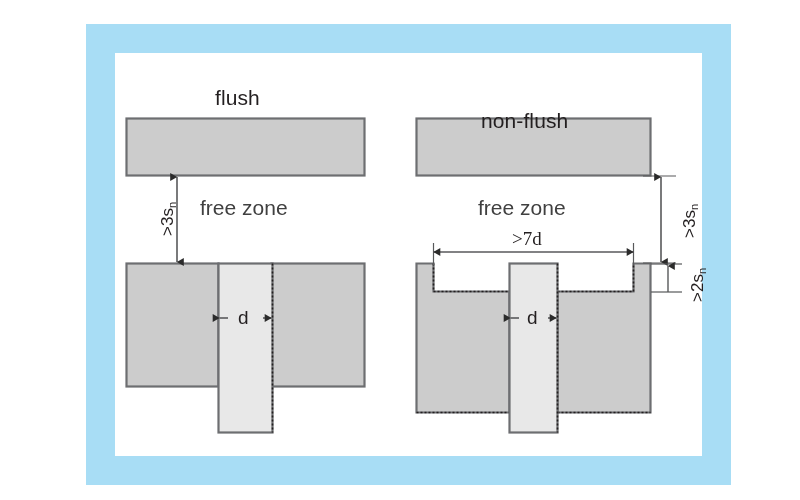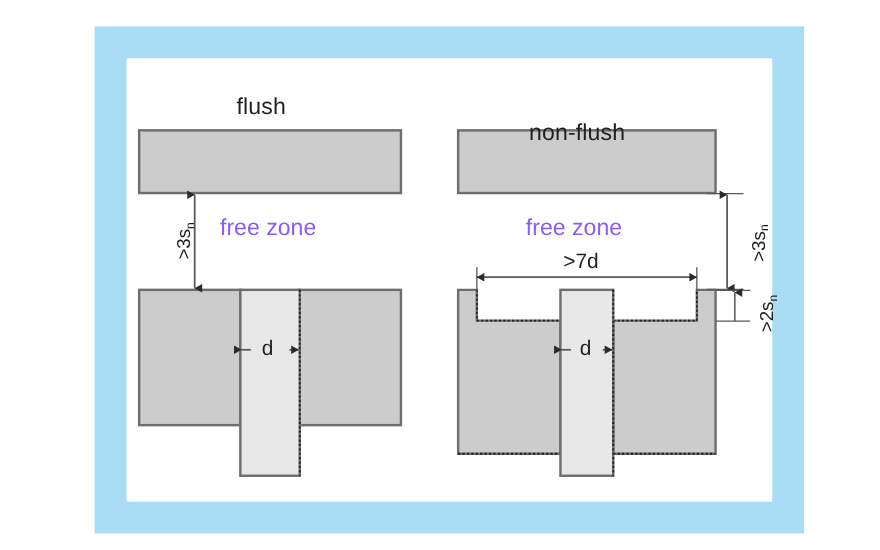--- a/index.html
+++ b/index.html
@@ -49,21 +49,21 @@
   .ttl {
     position: absolute;
     font-size: 21px;
     color: #231f20;
     white-space: nowrap;
     letter-spacing: 0.1px;
   }
   .fz {
     position: absolute;
     font-size: 21px;
-    color: #8b5cf6;
+    color: #404040;
     white-space: nowrap;
   }
   .dimlbl {
     position: absolute;
     font-size: 17px;
     color: #231f20;
     white-space: nowrap;
   }
   .dimlbl sub {
     font-size: 11px;
@@ -167,18 +167,18 @@
   </div>
 
   <div class="dimlbl rot" style="left:680px; top:238px;">
     <span>&gt;3s</span><sub>n</sub>
   </div>
 
   <div class="dimlbl rot" style="left:688px; top:302px;">
     <span>&gt;2s</span><sub>n</sub>
   </div>
 
-  <div class="dimlbl" style="left:512px; top:228px; font-size:19px;">&gt;7d</div>
+  <div class="dimlbl" style="left:512px; top:228px; font-size:19px;font-family:Liberation Serif, serif;">&gt;7d</div>
 
   <div class="dlbl" style="left:238px; top:307px;">d</div>
   <div class="dlbl" style="left:527px; top:307px;">d</div>
 
 </div>
 
 </body></html>

